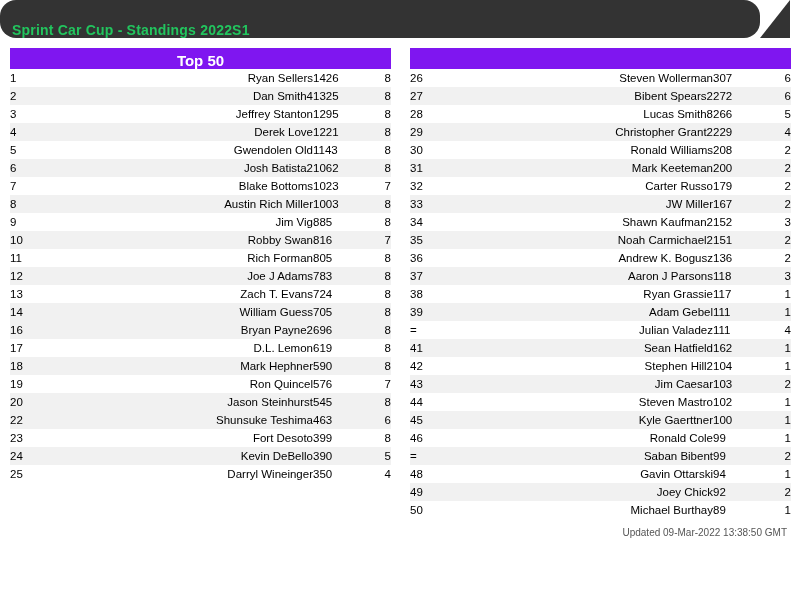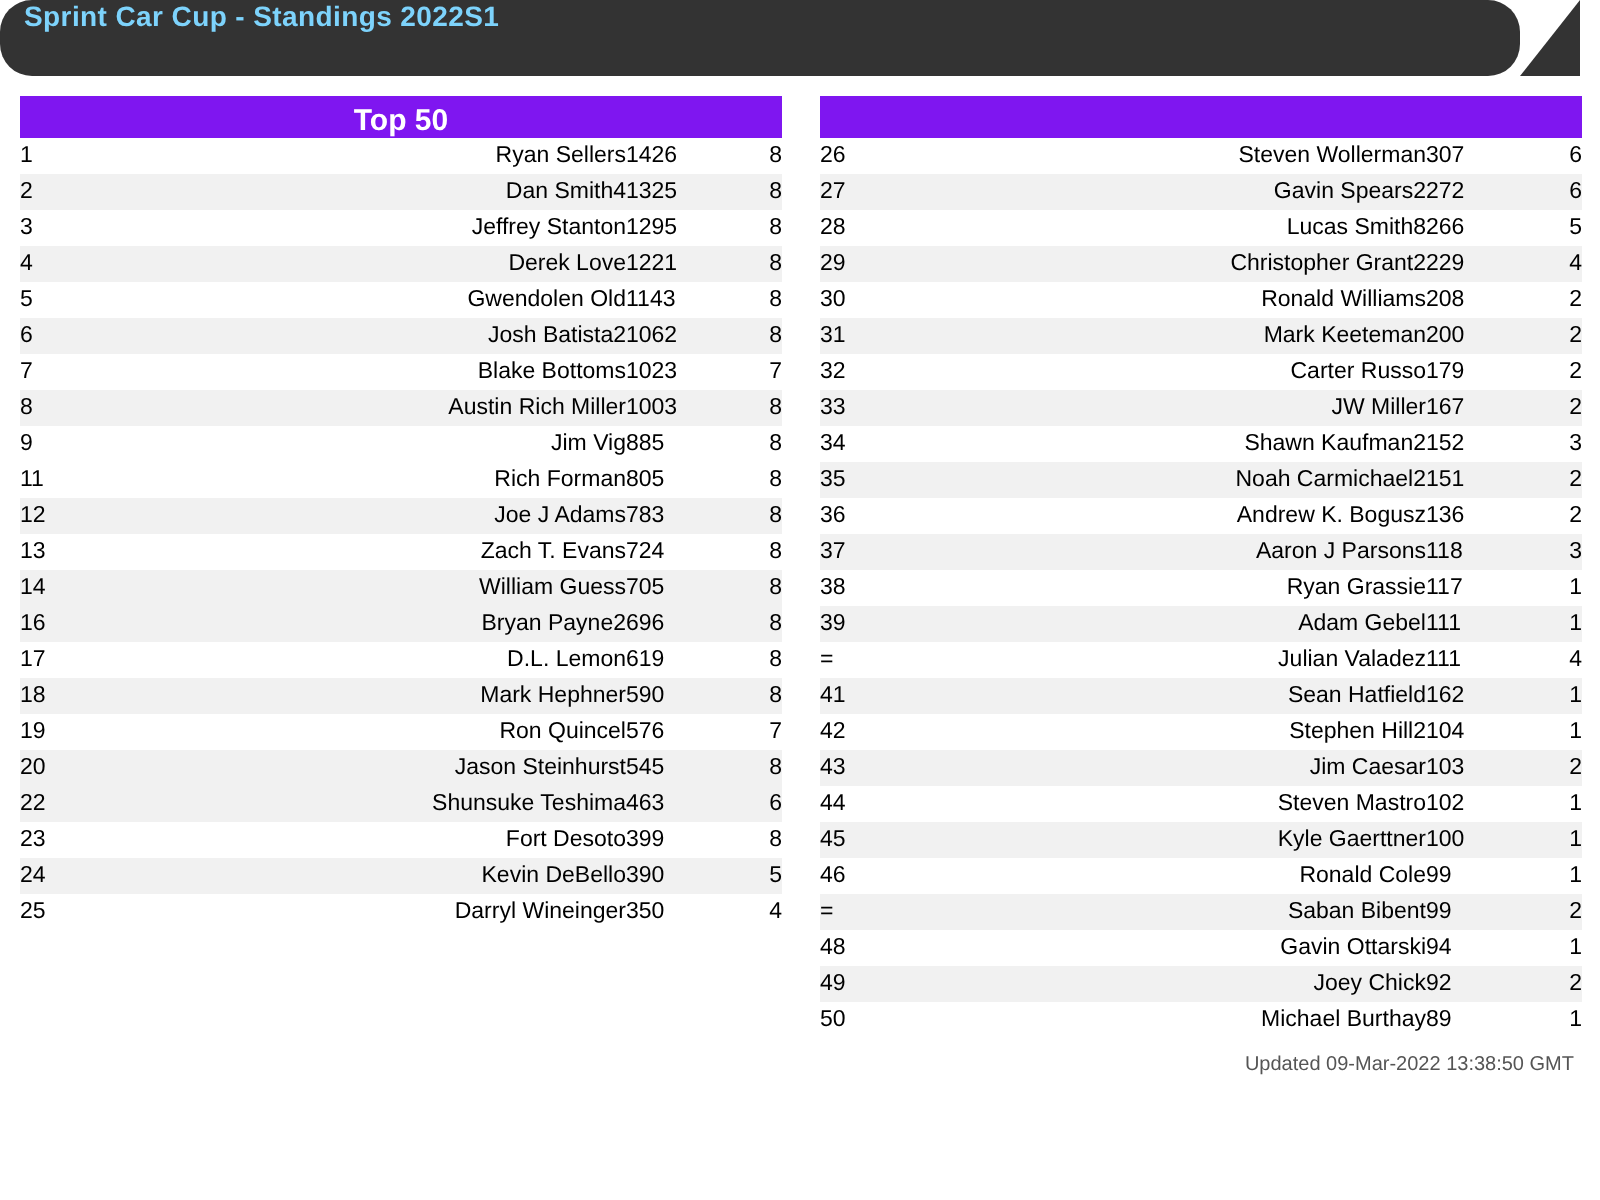--- a/index.html
+++ b/index.html
@@ -21,23 +21,23 @@
     position: relative;
     height: 38px;
   }
   .titlebar {
     position: absolute;
     top: 0;
     left: 0;
     width: 760px;
     height: 38px;
     background: #333333;
-    color: #7dd3fc;
+    color: #22c55e;
     display: flex;
-    align-items: flex-start;
+    align-items: flex-end;
     box-sizing: border-box;
     padding-left: 12px;
     border-radius: 16px;
   }
   .titlebar-title {
     font-size: 14px;
     font-weight: bold;
     letter-spacing: 0.2px;
   }
   
@@ -183,20 +183,26 @@
             <td class="c-name">Austin Rich Miller</td>
             <td class="c-points">1003</td>
             <td class="c-races">8</td>
           </tr>
           <tr class="row-plain">
             <td class="c-pos">9</td>
             <td class="c-name">Jim Vig</td>
             <td class="c-points">885</td>
             <td class="c-races">8</td>
           </tr>
+          <tr class="row-alt">
+            <td class="c-pos">10</td>
+            <td class="c-name">Robby Swan</td>
+            <td class="c-points">816</td>
+            <td class="c-races">7</td>
+          </tr>
           <tr class="row-plain">
             <td class="c-pos">11</td>
             <td class="c-name">Rich Forman</td>
             <td class="c-points">805</td>
             <td class="c-races">8</td>
           </tr>
           <tr class="row-alt">
             <td class="c-pos">12</td>
             <td class="c-name">Joe J Adams</td>
             <td class="c-points">783</td>
@@ -277,21 +283,21 @@
     <table class="standings">
       <tbody id="right-rows">
           <tr class="row-plain">
             <td class="c-pos">26</td>
             <td class="c-name">Steven Wollerman</td>
             <td class="c-points">307</td>
             <td class="c-races">6</td>
           </tr>
           <tr class="row-alt">
             <td class="c-pos">27</td>
-            <td class="c-name">Gavin Spears2</td>
+            <td class="c-name">Bibent Spears2</td>
             <td class="c-points">272</td>
             <td class="c-races">6</td>
           </tr>
           <tr class="row-plain">
             <td class="c-pos">28</td>
             <td class="c-name">Lucas Smith8</td>
             <td class="c-points">266</td>
             <td class="c-races">5</td>
           </tr>
           <tr class="row-alt">

